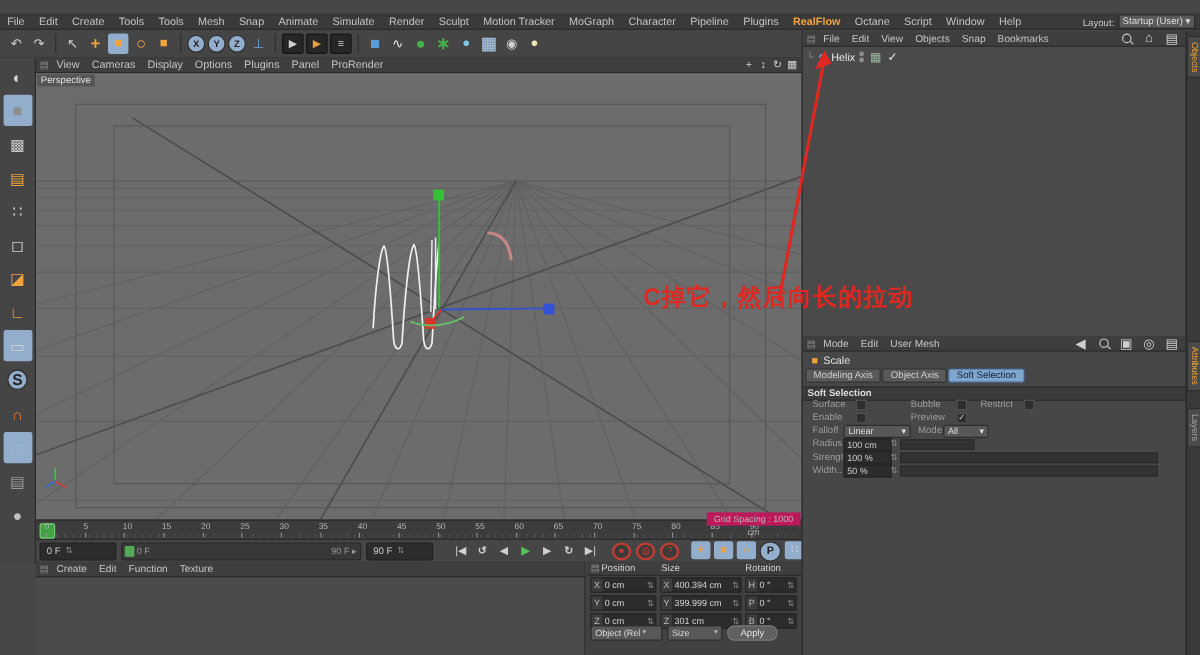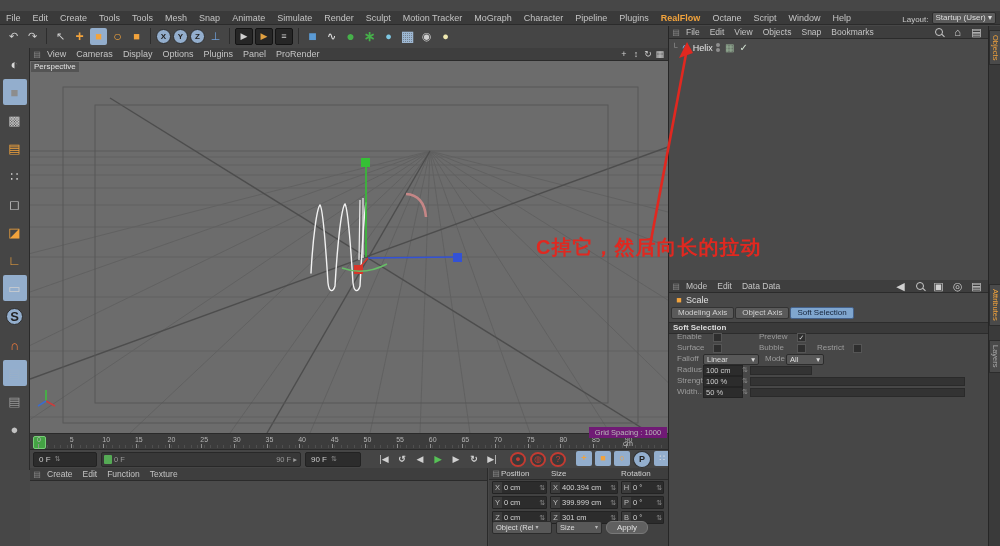--- a/index.html
+++ b/index.html
@@ -42,21 +42,21 @@
   
   .vp{position:absolute;left:30px;top:48px;width:638px;height:385px;}
   .vpmenu{position:absolute;left:0;top:0;width:100%;height:13px;background:#3e3e3e;
           border-bottom:1px solid #2a2a2a;display:flex;align-items:center;font-size:9px;box-sizing:border-box;}
   .vpmenu .mi{padding:0 5px;}
   .vpcorner{margin-left:auto;display:flex;margin-right:2px;}
   .vpcorner .icon{width:12px;height:11px;font-size:9px;color:#cfcfcf;margin:0;}
   .vpcanvas{position:absolute;left:0;top:13px;width:638px;height:372px;background:#6c6c6c;overflow:hidden;}
   .vplabel{position:absolute;left:1px;top:1px;font-size:8px;color:#e2e2e2;background:rgba(40,40,40,.35);
            padding:0 3px;line-height:10px;}
-  .gridchip{position:absolute;left:589px;top:427px;width:78px;height:11px;background:#701a75;color:#b8b8b8;
+  .gridchip{position:absolute;left:589px;top:427px;width:78px;height:11px;background:#be185d;color:#b8b8b8;
             font-size:7.5px;line-height:11px;text-align:center;z-index:6;}
   
   .ruler{position:absolute;left:30px;top:433px;width:638px;height:17px;background:#3c3c3c;
          border-top:1px solid #2a2a2a;border-bottom:1px solid #2a2a2a;box-sizing:border-box;}
   .ruler .minor{position:absolute;left:4px;right:4px;bottom:1px;height:3px;
     background:repeating-linear-gradient(90deg,#4f4f4f 0 1px,transparent 1px 6.53px);}
   .tick{position:absolute;top:2px;font-size:7px;color:#b5b5b5;}
   .tick::before{content:"";position:absolute;left:1px;top:8px;height:4px;width:1px;background:#8f8f8f;}
   .marker0{position:absolute;left:3px;top:2px;width:13px;height:13px;background:#44a244;
            border:1px solid #77cc77;border-radius:2px;box-sizing:border-box;}
@@ -495,21 +495,21 @@
           </span>
       </div>
     </div>
 
     <div class="attr">
       <div class="pmenu">
         <span class="grip">▤</span>
         <span style="display:flex;">
             <span class="mi">Mode</span>
             <span class="mi">Edit</span>
-            <span class="mi">Data Data</span>
+            <span class="mi">User Mesh</span>
           </span>
         <span style="margin-left:auto;display:flex;margin-right:2px;">
             <span class="icon">◀</span>
             <span class="icon">
               <span class="mag"></span>
             </span>
             <span class="icon">▣</span>
             <span class="icon">◎</span>
             <span class="icon">▤</span>
           </span>
@@ -520,34 +520,34 @@
       </div>
       <div class="tabs">
         <span class="tab">Modeling Axis</span>
         <span class="tab">Object Axis</span>
         <span class="tab on">Soft Selection</span>
       </div>
       <div class="secbar">Soft Selection</div>
 
       <div style="position:absolute;left:4px;right:4px;top:52px;">
         <div class="prow">
-          <span class="plab" style="left:4px;">Enable</span>
-          <span class="cb" style="left:40px;"></span>
-          <span class="plab" style="left:86px;">Preview</span>
-          <span class="cb" style="left:124px;">✓</span>
-        </div>
-        <div class="prow">
           <span class="plab" style="left:4px;">Surface</span>
           <span class="cb" style="left:40px;"></span>
           <span class="plab" style="left:86px;">Bubble</span>
           <span class="cb" style="left:124px;"></span>
           <span class="plab" style="left:144px;">Restrict</span>
           <span class="cb" style="left:180px;"></span>
         </div>
         <div class="prow">
+          <span class="plab" style="left:4px;">Enable</span>
+          <span class="cb" style="left:40px;"></span>
+          <span class="plab" style="left:86px;">Preview</span>
+          <span class="cb" style="left:124px;">✓</span>
+        </div>
+        <div class="prow">
           <span class="plab" style="left:4px;">Falloff</span>
           <span class="pdd" style="left:30px;width:48px;">
             <span>Linear</span>
               <span class="ar" style="margin-left:auto;">▾</span>
           </span>
           <span class="plab" style="left:92px;">Mode</span>
           <span class="pdd" style="left:113px;width:30px;justify-content:space-between;">
             <span>All</span>
               <span class="ar" style="margin-left:auto;">▾</span>
           </span>

